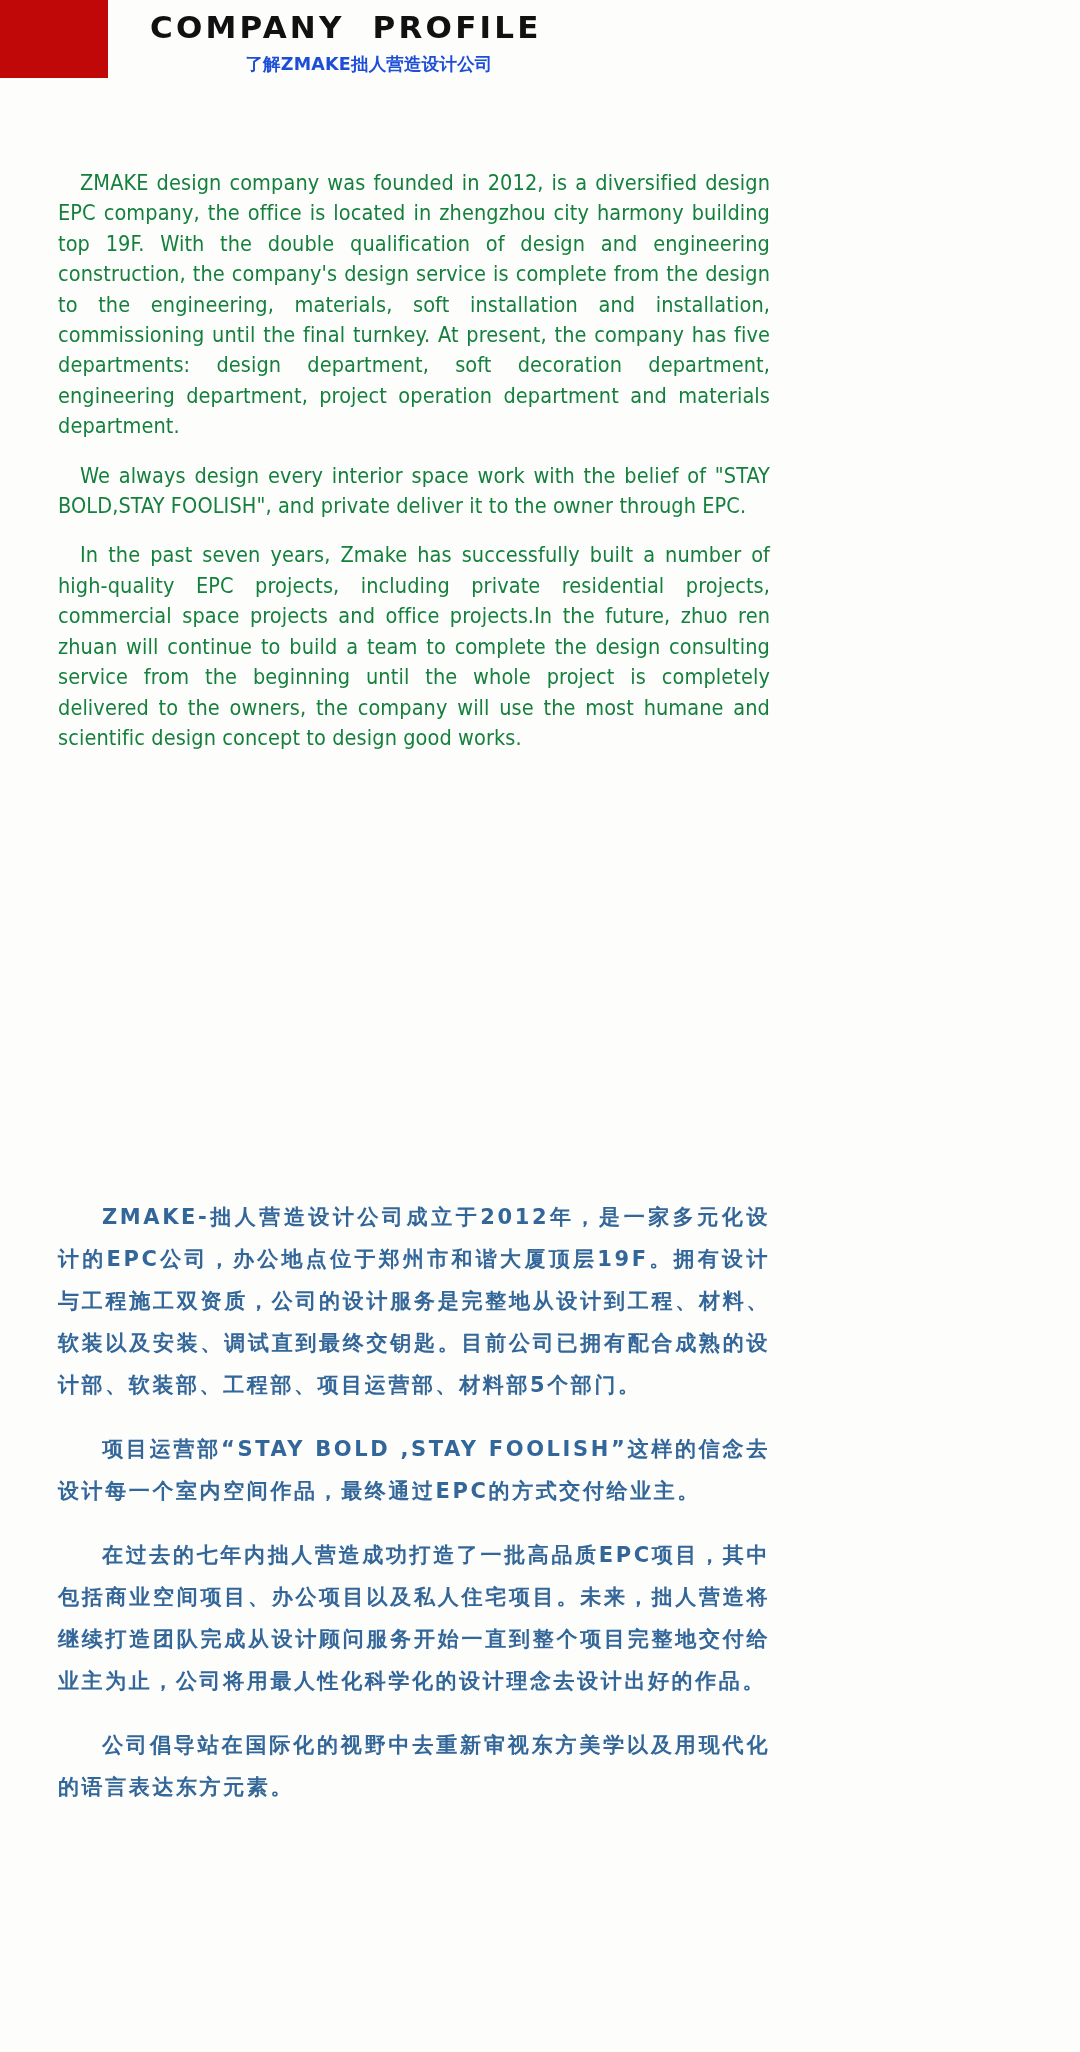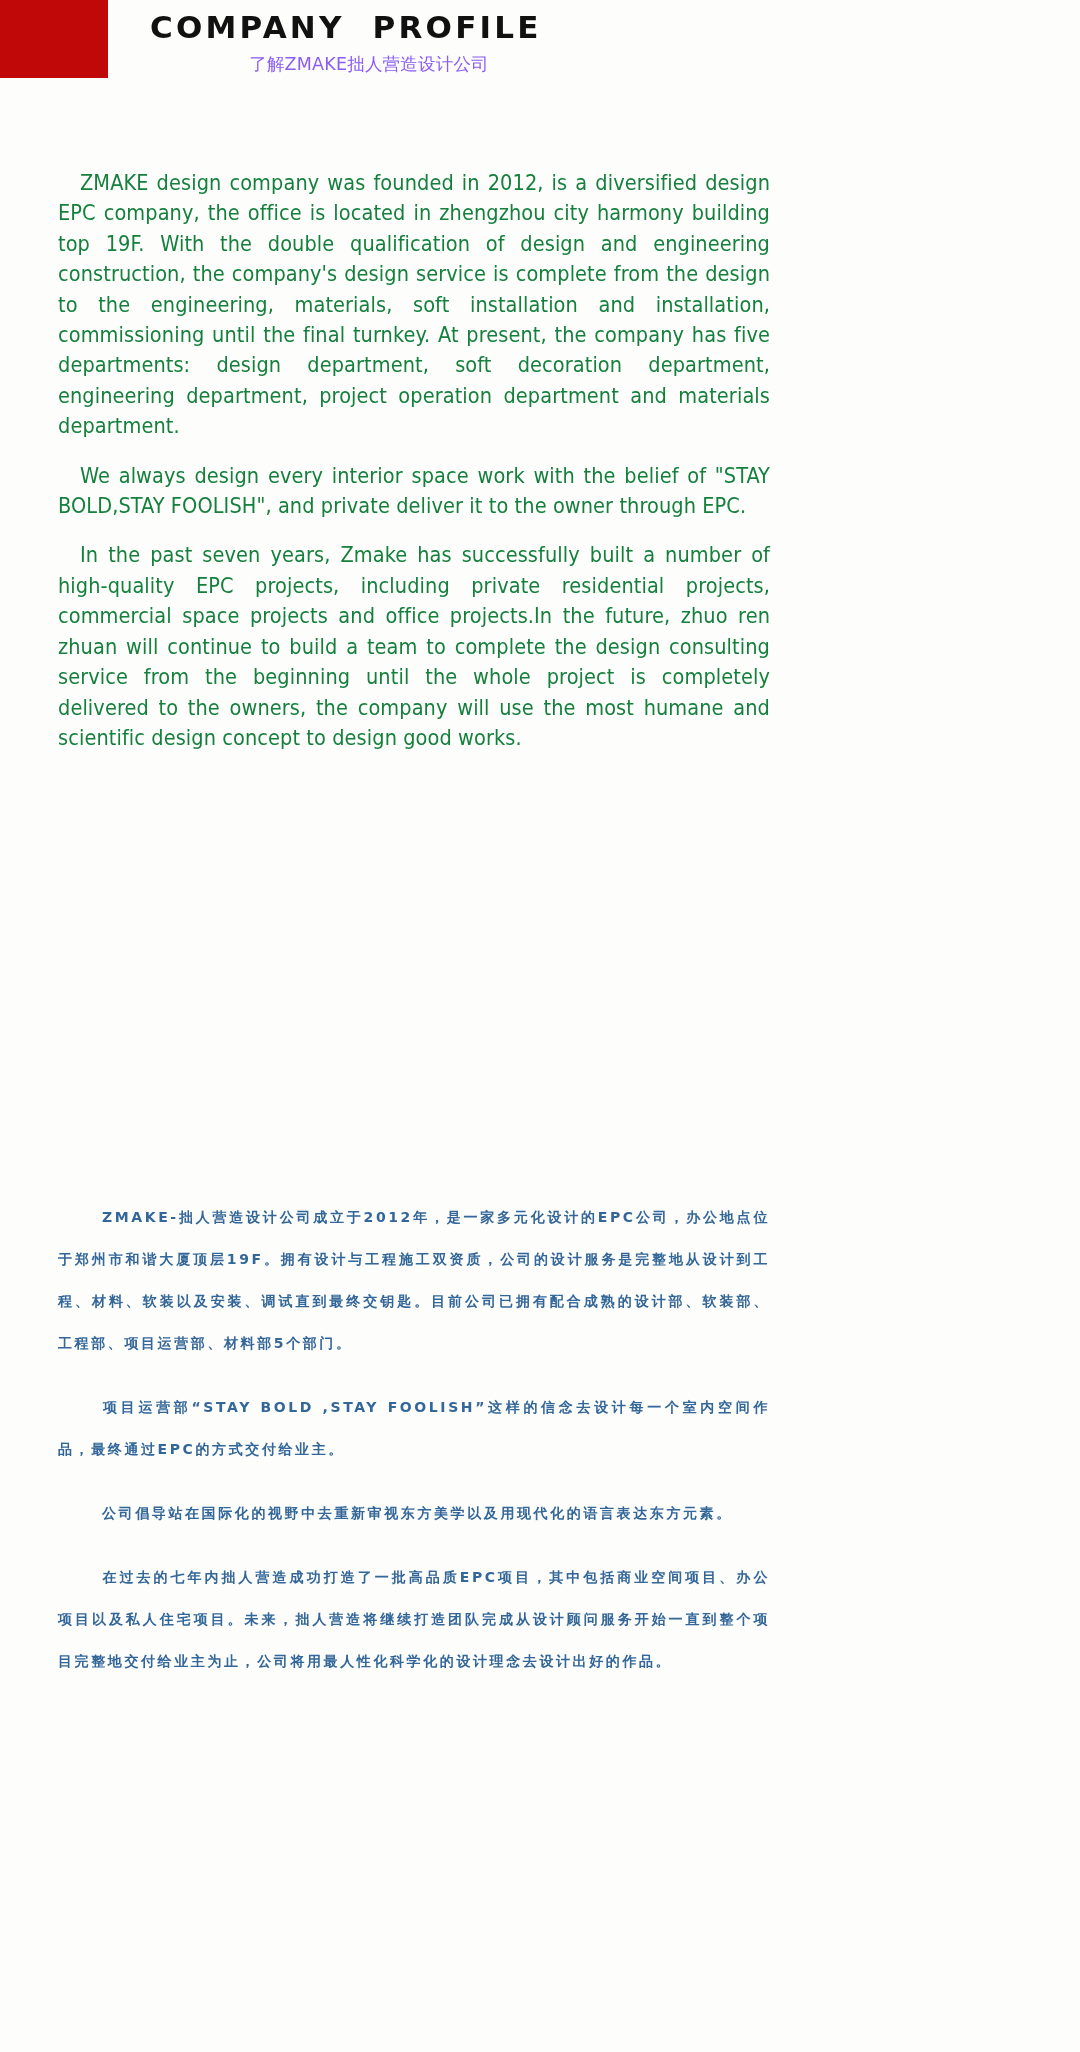--- a/index.html
+++ b/index.html
@@ -44,23 +44,23 @@
     font-family: "DejaVu Sans", sans-serif;
     font-weight: bold;
     font-size: 31px;
     letter-spacing: 3.2px;
     color: #111111;
     line-height: 1.25;
     white-space: pre;
   }
   .header-subtitle {
     font-family: "DejaVu Sans", sans-serif;
-    font-weight: normal;
+    font-weight: bold;
     font-size: 17.5px;
-    color: #8b5cf6;
+    color: #1d4ed8;
     letter-spacing: 0.2px;
     text-align: center;
     margin-top: 5px;
     padding-left: 18px;
   }
 
   
   .en-block {
     position: absolute;
     left: 58px;
@@ -85,21 +85,21 @@
   .cn-block {
     position: absolute;
     left: 58px;
     top: 1196px;
     width: 712px;
   }
   .cn-para {
     color: #336699;
     font-family: "DejaVu Sans", sans-serif;
     font-weight: bold;
-    font-size: 14px;
+    font-size: 21px;
     line-height: 42px;
     letter-spacing: 2.6px;
     text-align: justify;
     text-justify: inter-character;
     text-align-last: left;
     margin: 0 0 22px 0;
   }
   .cn-para:last-child { margin-bottom: 0; }
   .cn-para .indent { display: inline-block; width: 44px; }
 </style>
@@ -118,17 +118,17 @@
 
   <div class="en-block">
     <p class="en-para"><span class="indent"></span><span>ZMAKE design company was founded in 2012, is a diversified design EPC company, the office is located in zhengzhou city harmony building top 19F.  With the double qualification of design and engineering construction, the company's design service is complete from the design to the engineering, materials, soft installation and installation, commissioning until the final turnkey.  At present, the company has five departments: design department, soft decoration department, engineering department, project operation department and materials department.</span></p>
     <p class="en-para"><span class="indent"></span><span>We always design every interior space work with the belief of "STAY BOLD,STAY FOOLISH", and private deliver it to the owner through EPC.</span></p>
     <p class="en-para"><span class="indent"></span><span>In the past seven years, Zmake has successfully built a number of high-quality EPC projects, including private residential projects, commercial space projects and office projects.In the future, zhuo ren zhuan will continue to build a team to complete the design consulting service from the beginning until the whole project is completely delivered to the owners, the company will use the most humane and scientific design concept to design good works.</span></p>
   </div>
 
   <div class="cn-block">
     <p class="cn-para"><span class="indent"></span><span>ZMAKE-拙人营造设计公司成立于2012年，是一家多元化设计的EPC公司，办公地点位于郑州市和谐大厦顶层19F。拥有设计与工程施工双资质，公司的设计服务是完整地从设计到工程、材料、软装以及安装、调试直到最终交钥匙。目前公司已拥有配合成熟的设计部、软装部、工程部、项目运营部、材料部5个部门。</span></p>
     <p class="cn-para"><span class="indent"></span><span>项目运营部“STAY BOLD ,STAY FOOLISH”这样的信念去设计每一个室内空间作品，最终通过EPC的方式交付给业主。</span></p>
+    <p class="cn-para"><span class="indent"></span><span>在过去的七年内拙人营造成功打造了一批高品质EPC项目，其中包括商业空间项目、办公项目以及私人住宅项目。未来，拙人营造将继续打造团队完成从设计顾问服务开始一直到整个项目完整地交付给业主为止，公司将用最人性化科学化的设计理念去设计出好的作品。</span></p>
     <p class="cn-para"><span class="indent"></span><span>公司倡导站在国际化的视野中去重新审视东方美学以及用现代化的语言表达东方元素。</span></p>
-    <p class="cn-para"><span class="indent"></span><span>在过去的七年内拙人营造成功打造了一批高品质EPC项目，其中包括商业空间项目、办公项目以及私人住宅项目。未来，拙人营造将继续打造团队完成从设计顾问服务开始一直到整个项目完整地交付给业主为止，公司将用最人性化科学化的设计理念去设计出好的作品。</span></p>
   </div>
 
 </div>
 
 </body></html>

